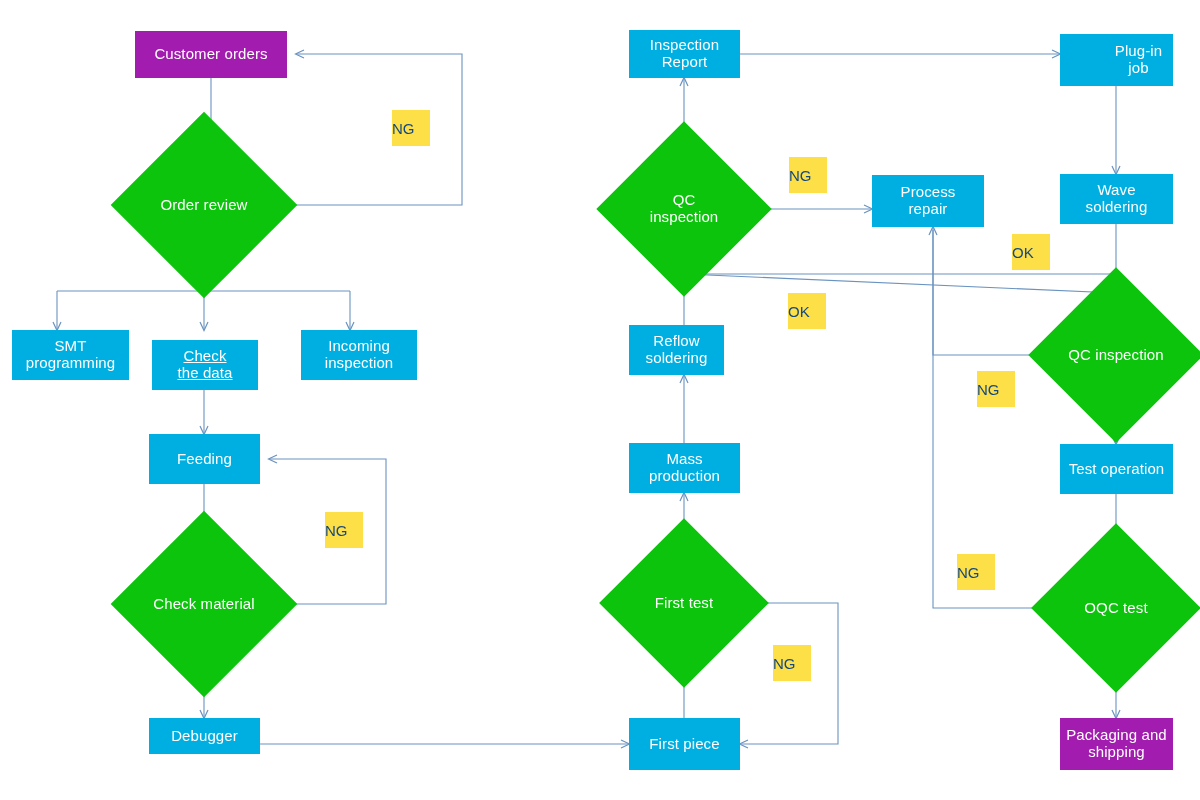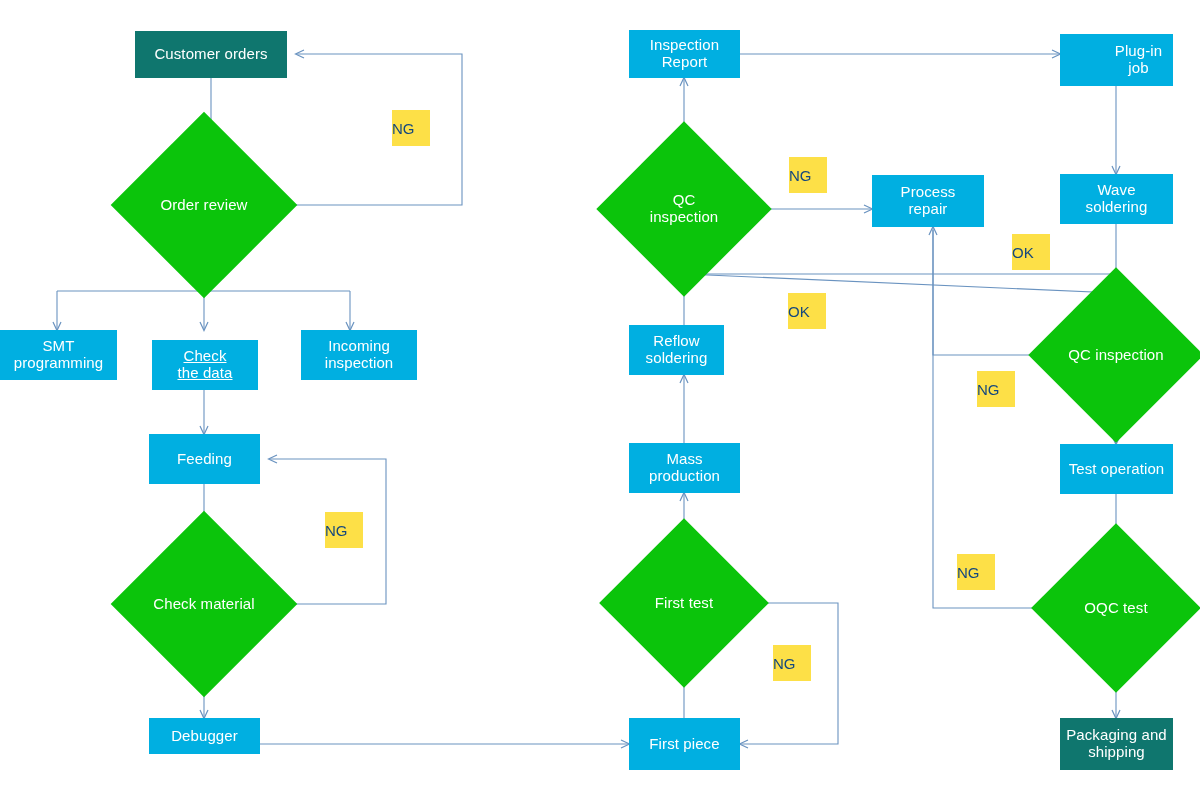--- a/index.html
+++ b/index.html
@@ -28,21 +28,21 @@
     justify-content:center;
     text-align:center;
     color:#ffffff;
     font-size:15px;
     line-height:1.12;
     box-sizing:border-box;
     white-space:pre-line;
     letter-spacing:.1px;
   }
   .proc{ background:#00AFE1; }
-  .term{ background:#0f766e; }
+  .term{ background:#a21caf; }
   .decision{
     background:transparent;
     color:#ffffff;
   }
   .decision .dshape{
     position:absolute;
     left:0;top:0;
     width:100%;height:100%;
     background:#0BC40B;
     transform:rotate(45deg);
@@ -119,21 +119,21 @@
 
   <div class="node term" style="left:135px;top:31px;width:152px;height:47px;">
     <span>Customer orders</span>
   </div>
 
   <div class="node decision" style="left:138px;top:139px;width:132px;height:132px;">
     <span class="dshape"></span>
     <span class="dlabel">Order review</span>
   </div>
 
-  <div class="node proc" style="left:0px;top:330px;width:117px;height:50px;">
+  <div class="node proc" style="left:12px;top:330px;width:117px;height:50px;">
     <span>SMT
 programming</span>
   </div>
 
   <div class="node proc" style="left:152px;top:340px;width:106px;height:50px;text-decoration:underline;">
     <span>Check
 the data</span>
   </div>
 
   <div class="node proc" style="left:301px;top:330px;width:116px;height:50px;">

